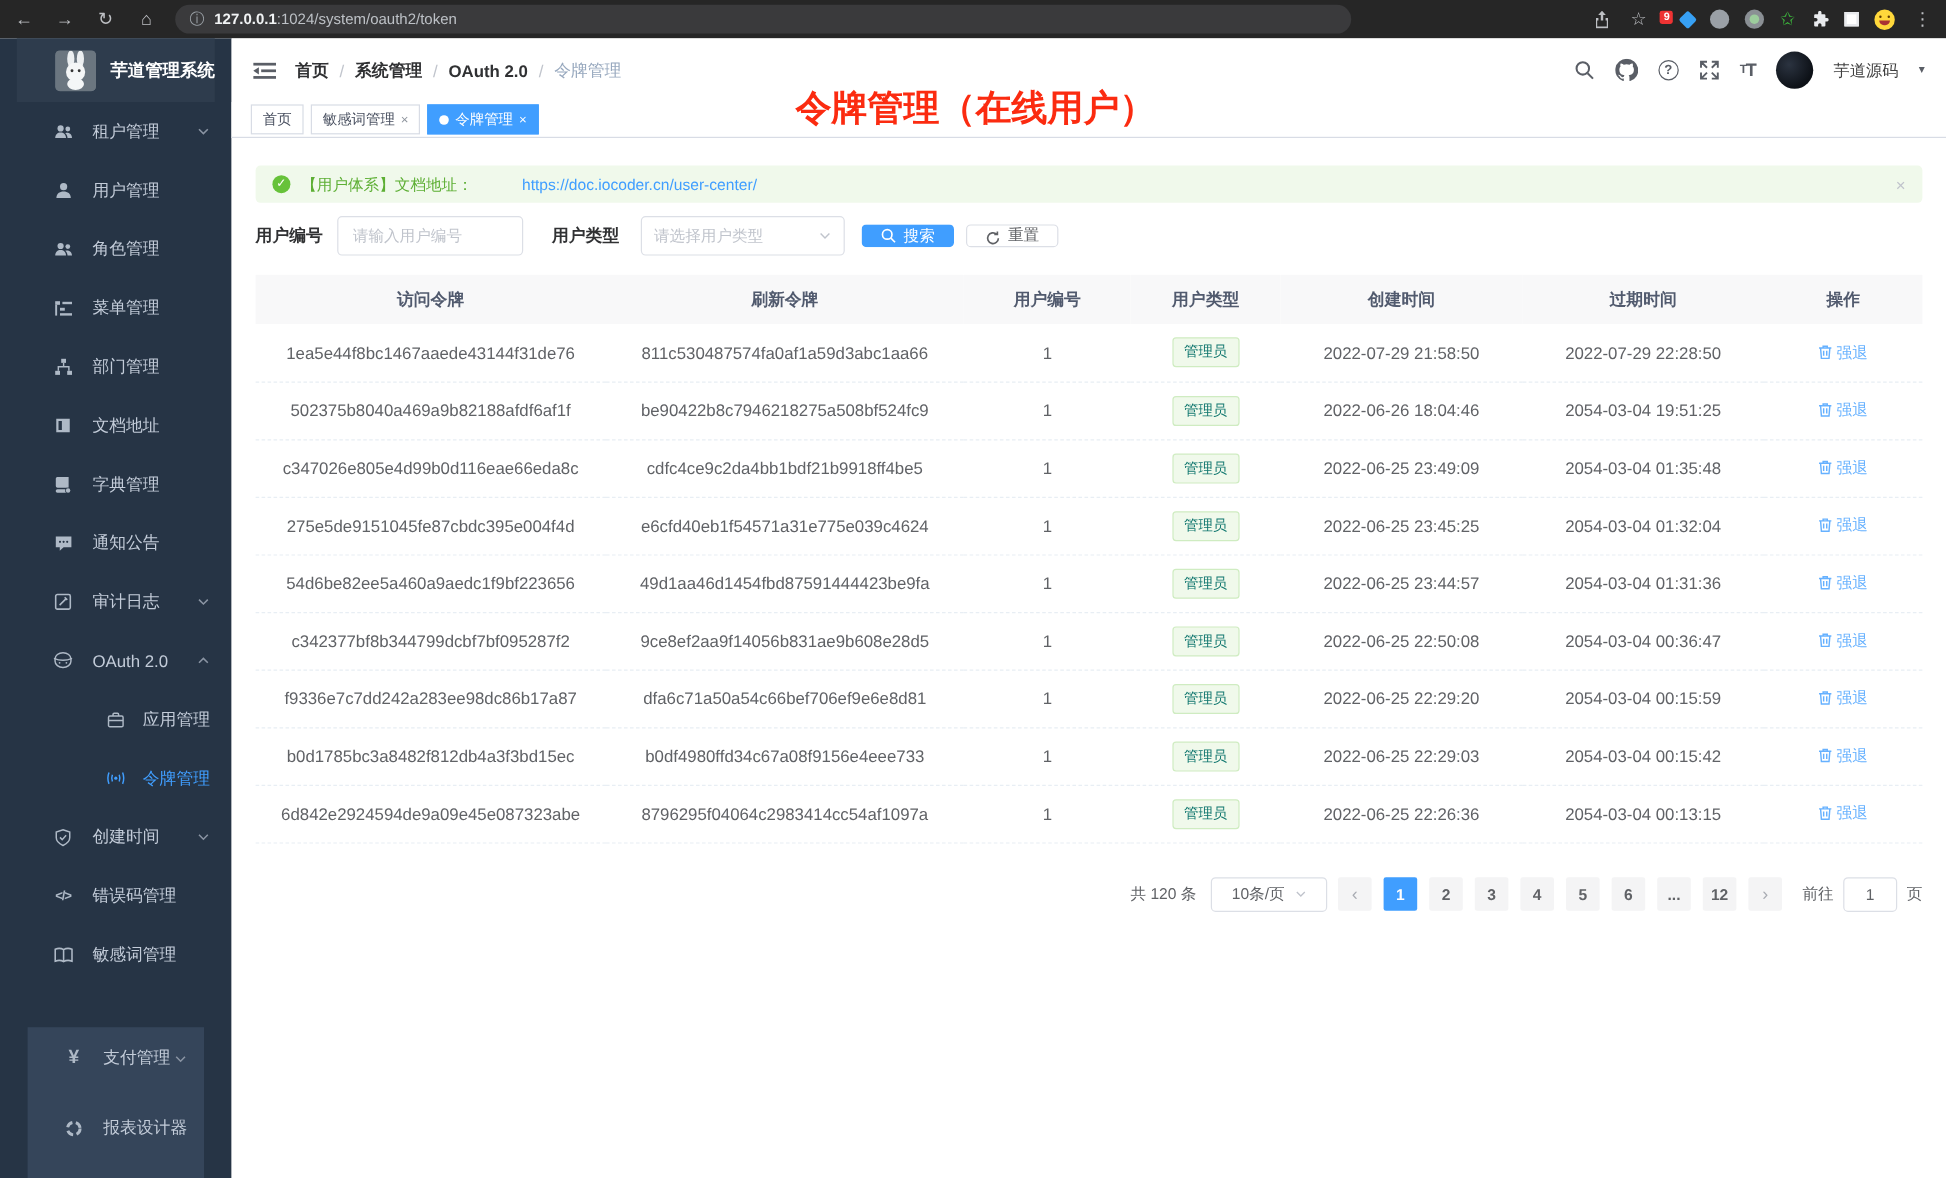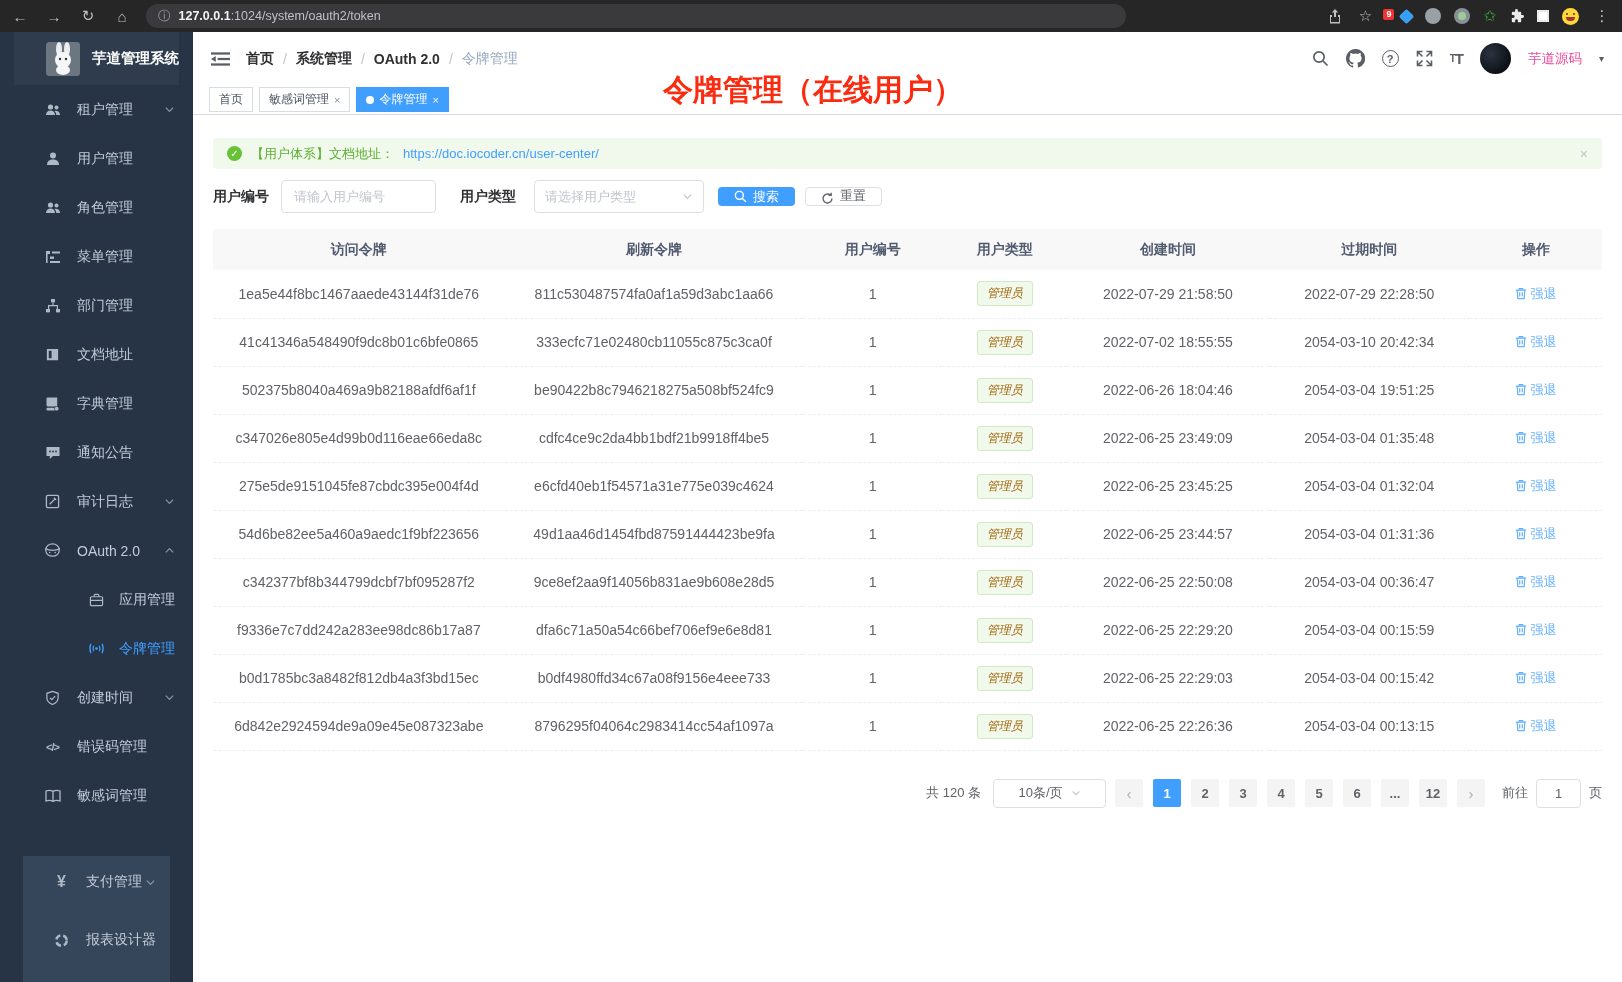--- a/index.html
+++ b/index.html
@@ -66,21 +66,21 @@
   .crumb-sep { color:#c0c4cc; font-weight:normal; }
   .crumb.last { color:#97a8be; font-weight:normal; cursor:default; }
   .top-right { margin-left:auto; display:flex; align-items:center; gap:17px; color:#5a5e66; }
   .tr-ico { cursor:pointer; display:flex; align-items:center; color:#5a5e66; }
   .q-circle { width:17px; height:17px; border:1.5px solid #5a5e66; border-radius:50%;
               font-size:11px; display:flex; align-items:center; justify-content:center; font-weight:bold;}
   .tt { font-weight:bold; font-size:15px; letter-spacing:-1px; }
   .tt .small-t { font-size:10px; }
   .hdr-avatar { width:31px; height:31px; border-radius:50%;
                 background:radial-gradient(circle at 35% 35%, #2b3340, #0d1117 70%); }
-  .hdr-user { font-size:13.5px; color:#ec4899; }
+  .hdr-user { font-size:13.5px; color:#404040; }
   .hdr-caret { font-size:10px; color:#5a5e66; }
 
   .annotation { position:absolute; left:470px; top:38px; font-size:30px; font-weight:bold;
                 color:#fb2b10; z-index:5; white-space:nowrap; }
 
   .tagbar { height:30px; border-bottom:1px solid #d8dce5; display:flex; align-items:center;
             padding:0 16px; gap:6px; background:#fff; }
   .tag { height:25px; display:inline-flex; align-items:center; gap:5px; padding:0 9px;
          border:1px solid #d8dce5; background:#fff; color:#495060; font-size:12px; cursor:pointer; }
   .tag .tag-x { font-size:11px; color:#8d939c; }
@@ -88,21 +88,21 @@
   .tag.active .tag-x { color:#fff; }
   .tag-dot { width:8px; height:8px; border-radius:50%; background:#fff; display:inline-block; }
 
   .content { flex:1; padding:23px 20px 0 20px; overflow:hidden; }
 
   .alert { height:31px; background:#f0f9eb; border-radius:4px; display:flex; align-items:center;
            padding:0 14px; gap:9px; margin-bottom:11px; }
   .alert-check { width:15px; height:15px; border-radius:50%; background:#67c23a; color:#fff;
                  font-size:10px; display:flex; align-items:center; justify-content:center; flex-shrink:0;}
   .alert-text { font-size:13px; color:#5daf34; }
-  .alert-link { font-size:13px; color:#409eff; cursor:pointer; }
+  .alert-link { font-size:13px; color:#409eff; cursor:pointer;margin-left:32px; }
   .alert-x { margin-left:auto; color:#c0c4cc; font-size:14px; cursor:pointer; }
 
   .filters { display:flex; align-items:center; gap:10px; margin:8px 0 16px 0; }
   .f-label { font-size:14px; font-weight:bold; color:#303133; margin-right:2px; }
   .f-input { width:155px; height:33px; border:1px solid #dcdfe6; border-radius:4px; padding:0 12px;
              font-size:13px; color:#606266; font-family:inherit; }
   .f-input::placeholder { color:#c0c4cc; }
   .f-select { width:170px; height:33px; border:1px solid #dcdfe6; border-radius:4px; padding:0 10px;
               display:flex; align-items:center; color:#c0c4cc; font-size:13px; cursor:pointer;
               margin-left:6px; }
@@ -111,29 +111,29 @@
          gap:6px; padding:0 15px; cursor:pointer; border:1px solid transparent; }
   .btn-primary { background:#409eff; color:#fff; margin-left:4px; }
   .btn-plain { background:#fff; color:#606266; border-color:#dcdfe6;align-items:flex-end; }
 
   table.grid { width:100%; border-collapse:collapse; table-layout:fixed; }
   .grid th { background:#f8f8f9; height:41px; font-size:14px; color:#515a6e; font-weight:bold;
              text-align:center; }
   .grid td { height:48px; font-size:14px; color:#606266; text-align:center;
              border-bottom:1px dashed #e8eef4; white-space:nowrap; overflow:hidden; }
   .grid tr.hdr th:first-child { border-radius:0; }
-  .badge { display:inline-block; padding:3px 9px; font-size:12px; color:#a16207;
-           background:#f0f9eb; border:1px solid #cfecc1; border-radius:3px;font-style:italic; }
+  .badge { display:inline-block; padding:3px 9px; font-size:12px; color:#0f766e;
+           background:#f0f9eb; border:1px solid #cfecc1; border-radius:3px; }
   .op-link { color:#66b1ff; font-size:13px; cursor:pointer; display:inline-flex;
              align-items:center; gap:3px; }
 
   .pagination { display:flex; align-items:center; justify-content:flex-end; gap:8px;
                 margin-top:28px; font-size:13px; color:#606266; }
   .pg-total { margin-right:4px; }
-  .pg-size { width:113px; height:29px; border:1px solid #dcdfe6; border-radius:4px; display:flex;
+  .pg-size { width:97px; height:29px; border:1px solid #dcdfe6; border-radius:4px; display:flex;
              align-items:center; justify-content:center; gap:8px; cursor:pointer; color:#606266; }
   .pg-btn { min-width:28px; height:28px; padding:0 4px; background:#f4f4f5; border-radius:2px;
             display:inline-flex; align-items:center; justify-content:center; font-weight:bold;
             color:#606266; cursor:pointer; margin:0 1px; }
   .pg-btn.arrow { color:#a8abb2; font-weight:normal; font-size:15px; }
   .pg-btn.active { background:#409eff; color:#fff; }
   .pg-goto-input { width:45px; height:29px; border:1px solid #dcdfe6; border-radius:4px;
                    text-align:center; font-size:13px; color:#606266; font-family:inherit; }
 
   svg { display:block; }
@@ -528,34 +528,20 @@
             <td>2022-07-29 21:58:50</td>
             <td>2022-07-29 22:28:50</td>
             <td><span class="op-link">
                   <svg width="12" height="13" viewBox="0 0 14 15" fill="none" stroke="currentColor" stroke-width="1.4">
                     <path d="M1 3.5 h12 M5 3.5 V1.8 h4 v1.7 M2.5 3.5 l.8 10 h7.4 l.8-10 M5.5 6 v5 M8.5 6 v5"></path>
                   </svg>
                   <span>强退</span>
                 </span></td>
           </tr>
           <tr>
-            <td>41c41346a548490f9dc8b01c6bfe0865</td>
-            <td>333ecfc71e02480cb11055c875c3ca0f</td>
-            <td>1</td>
-            <td><span class="badge">管理员</span></td>
-            <td>2022-07-02 18:55:55</td>
-            <td>2054-03-10 20:42:34</td>
-            <td><span class="op-link">
-                  <svg width="12" height="13" viewBox="0 0 14 15" fill="none" stroke="currentColor" stroke-width="1.4">
-                    <path d="M1 3.5 h12 M5 3.5 V1.8 h4 v1.7 M2.5 3.5 l.8 10 h7.4 l.8-10 M5.5 6 v5 M8.5 6 v5"></path>
-                  </svg>
-                  <span>强退</span>
-                </span></td>
-          </tr>
-          <tr>
             <td>502375b8040a469a9b82188afdf6af1f</td>
             <td>be90422b8c7946218275a508bf524fc9</td>
             <td>1</td>
             <td><span class="badge">管理员</span></td>
             <td>2022-06-26 18:04:46</td>
             <td>2054-03-04 19:51:25</td>
             <td><span class="op-link">
                   <svg width="12" height="13" viewBox="0 0 14 15" fill="none" stroke="currentColor" stroke-width="1.4">
                     <path d="M1 3.5 h12 M5 3.5 V1.8 h4 v1.7 M2.5 3.5 l.8 10 h7.4 l.8-10 M5.5 6 v5 M8.5 6 v5"></path>
                   </svg>

